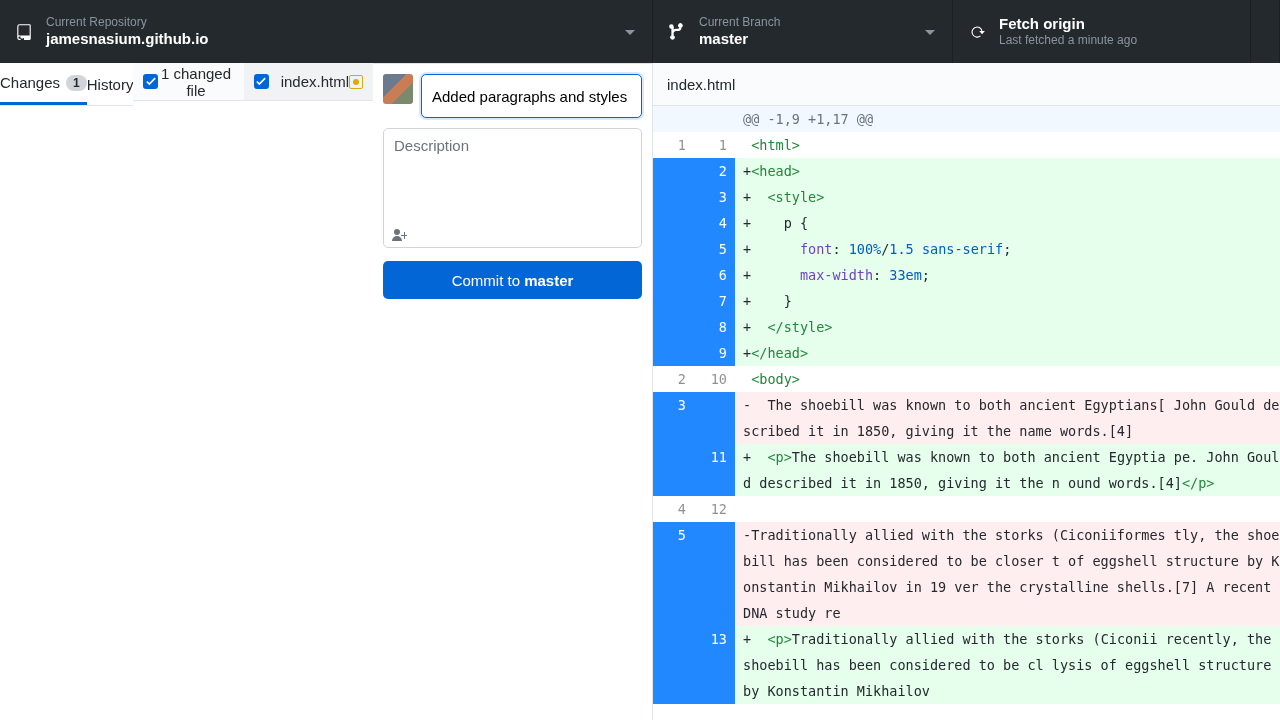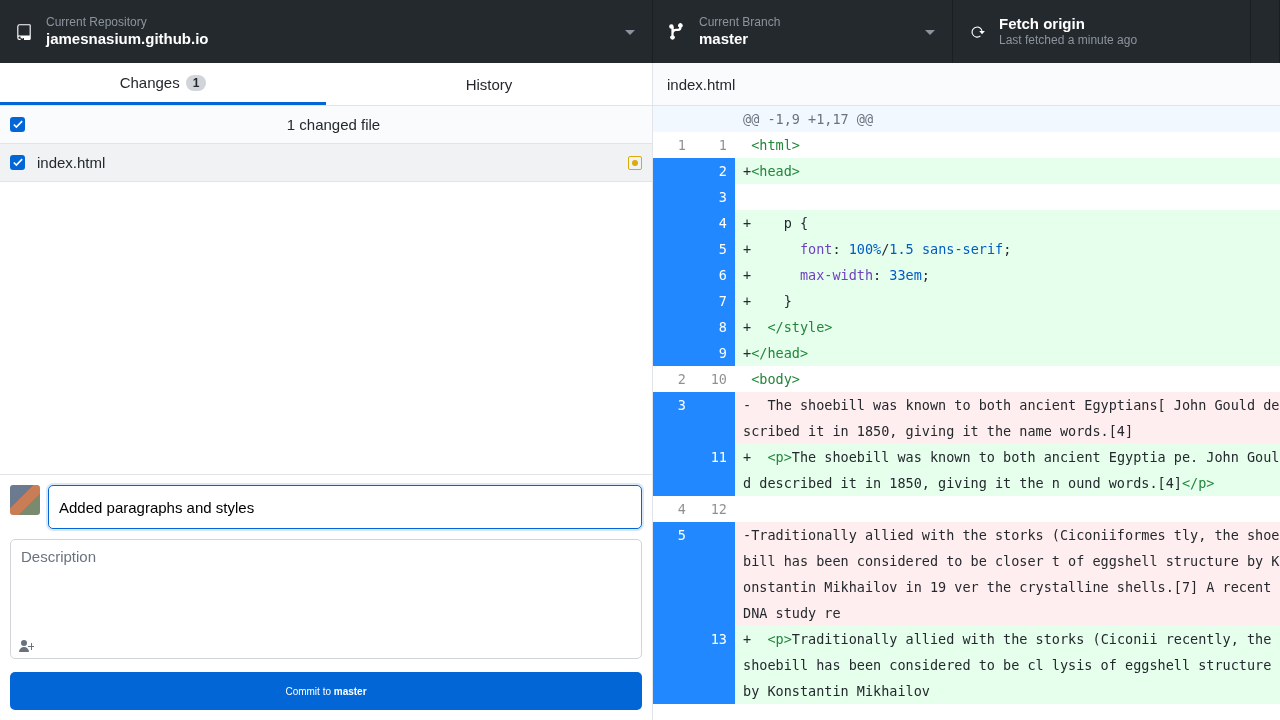--- a/index.html
+++ b/index.html
@@ -12,21 +12,21 @@
 .topbar-section.end { width: 20px; border-left: 1px solid #1b1f23; }
 .tb-icon { width: 20px; height: 20px; margin-right: 12px; display: flex; align-items: center; justify-content: center; }
 .tb-icon svg { fill: #fff; }
 .tb-text { display: flex; flex-direction: column; line-height: 1.25; }
 .tb-label { font-size: 12px; color: #8b949e; }
 .tb-value { font-size: 15px; font-weight: 600; color: #fff; }
 .tb-sub { font-size: 12px; color: #8b949e; text-align: right; }
 .tb-caret { position: absolute; right: 16px; top: 50%; transform: translateY(-50%); }
 .tb-caret svg { fill: #8b949e; }
 .main { display: flex; height: 657px; }
-.left { width: 653px; display: flex; flex-direction: column; border-right: 1px solid #e1e4e8; }
+.left { width: 653px; display: flex; flex-direction: row; border-right: 1px solid #e1e4e8; }
 .tabs { display: flex; height: 43px; border-bottom: 1px solid #e1e4e8; }
 .tab { flex: 1; display: flex; align-items: center; justify-content: center; cursor: pointer; font-size: 15px; color: #24292e; }
 .tab.active { border-bottom: 3px solid #0366d6; font-weight: 500; }
 .badge { background: #d1d5da; color: #24292e; border-radius: 10px; padding: 1px 7px; font-size: 12px; margin-left: 6px; font-weight: 600; }
 .filebar { display: flex; align-items: center; height: 38px; padding: 0 10px; background: #fafbfc; border-bottom: 1px solid #e1e4e8; }
 .filebar .count { flex: 1; text-align: center; font-size: 15px; }
 .check { width: 15px; height: 15px; background: #0366d6; border-radius: 3px; display: flex; align-items: center; justify-content: center; }
 .check svg { fill: #fff; }
 .filerow { display: flex; align-items: center; height: 38px; padding: 0 10px; background: #f1f2f4; border-bottom: 1px solid #e1e4e8; cursor: pointer; }
 .filerow .fname { margin-left: 12px; font-size: 15px; flex: 1; }
@@ -34,21 +34,21 @@
 .mod-ind::after { content: ""; width: 6px; height: 6px; background: #dbab09; border-radius: 50%; }
 .spacer { flex: 1; }
 .commit-form { padding: 10px; border-top: 1px solid #e1e4e8; }
 .summary-row { display: flex; gap: 8px; margin-bottom: 10px; }
 .avatar { width: 30px; height: 30px; border-radius: 3px; background: linear-gradient(135deg,#6b7a8f 0 40%,#c87d56 40% 65%,#7a8a6f 65%); flex-shrink: 0; }
 .summary-input { flex: 1; height: 44px; padding: 0 10px; border: 1.5px solid #0366d6; border-radius: 5px; font-size: 15px; outline: none; box-shadow: 0 0 0 2px rgba(3,102,214,.15); }
 .desc-box { position: relative; }
 .desc-input { width: 100%; height: 120px; padding: 8px 10px; border: 1px solid #d1d5da; border-radius: 5px; font-size: 15px; font-family: inherit; resize: none; outline: none; }
 .desc-input::placeholder { color: #6a737d; }
 .coauthor { position: absolute; left: 8px; bottom: 6px; color: #6a737d; }
-.commit-btn { width: 100%; height: 38px; margin-top: 10px; background: #0366d6; color: #fff; border: none; border-radius: 5px; font-size: 10px; cursor: pointer; }
+.commit-btn { width: 100%; height: 38px; margin-top: 10px; background: #0366d6; color: #fff; border: none; border-radius: 5px; font-size: 15px; cursor: pointer; }
 .commit-btn b { font-weight: 700; }
 .right { flex: 1; display: flex; flex-direction: column; overflow: hidden; }
 .diff-header { height: 43px; display: flex; align-items: center; padding: 0 14px; background: #fafbfc; border-bottom: 1px solid #e1e4e8; font-size: 15px; }
 .diff-body { flex: 1; overflow: hidden; font-family: "SFMono-Regular", Consolas, monospace; font-size: 13.5px; }
 .dline { display: flex; min-height: 26px; line-height: 26px; }
 .ln { width: 41px; text-align: right; padding-right: 8px; color: rgba(27,31,35,.5); user-select: none; flex-shrink: 0; }
 .ln.blue { background: #2188ff; color: #fff; }
 .code { padding-left: 8px; white-space: pre; flex: 1; }
 .hunk { background: #f1f8ff; }
 .hunk .code { color: #6a737d; }
@@ -168,20 +168,21 @@
           <div class="code"> <span class="tag">&lt;html&gt;</span></div>
         </div>
         <div class="dline add">
           <div class="ln blue"></div>
           <div class="ln blue">2</div>
           <div class="code">+<span class="tag">&lt;head&gt;</span></div>
         </div>
         <div class="dline add">
           <div class="ln blue"></div>
           <div class="ln blue">3</div>
+          <div class="code">+  <span class="tag">&lt;style&gt;</span></div>
         </div>
         <div class="dline add">
           <div class="ln blue"></div>
           <div class="ln blue">4</div>
           <div class="code">+    p {</div>
         </div>
         <div class="dline add wrap">
           <div class="ln blue"></div>
           <div class="ln blue">5</div>
           <div class="code">+      <span class="attr">font</span>: <span class="val">100%</span>/<span class="val">1.5</span> <span class="kw">sans-serif</span>;</div>

